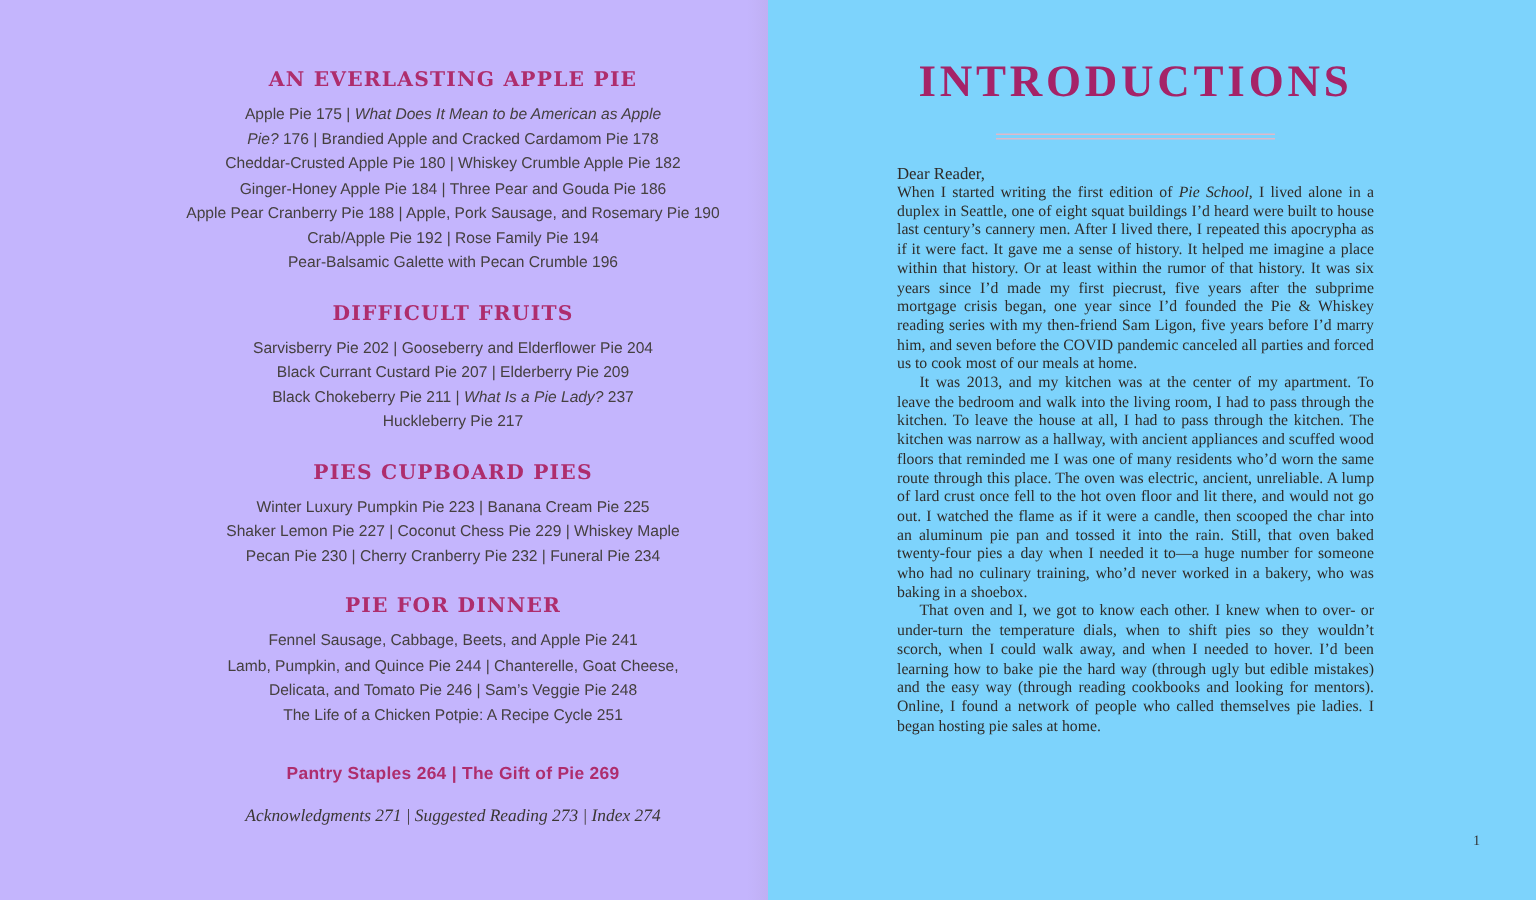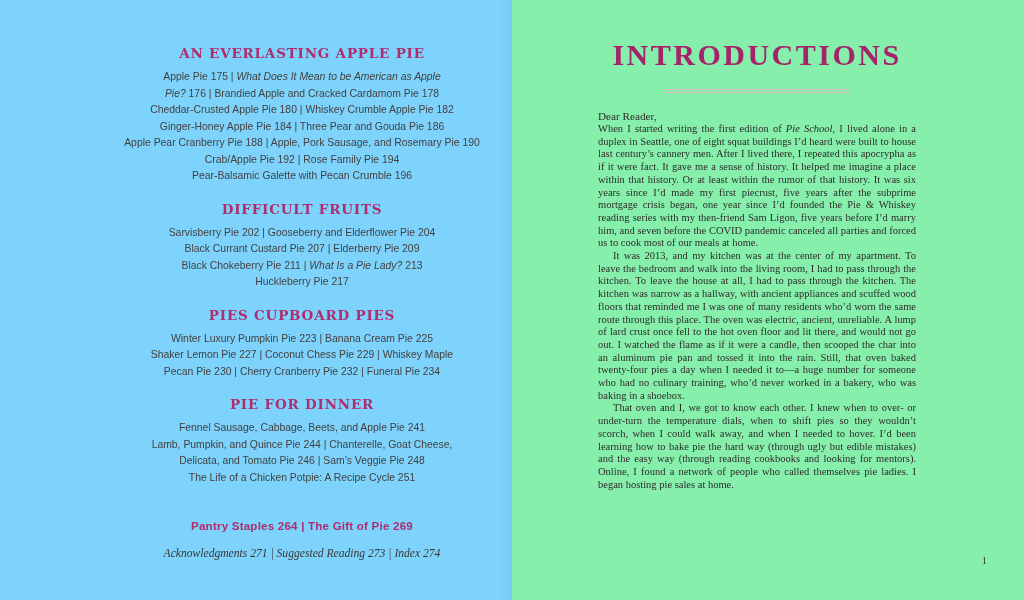--- a/index.html
+++ b/index.html
@@ -5,60 +5,60 @@
   html,body { margin:0; padding:0; }
   body {
     width:1024px; height:600px; position:relative; overflow:hidden;
     background:#ffffff; font-family:"Liberation Serif", serif;
   }
   .spread { position:absolute; inset:0; }
 
   
   .page-left {
     position:absolute; left:0; top:0; width:512px; height:600px;
-    background:#7dd3fc;
+    background:#c4b5fd;
   }
   .page-left::after {
     content:""; position:absolute; right:0; top:0; width:14px; height:100%;
     background:linear-gradient(to right, rgba(0,0,0,0), rgba(110,70,60,0.05));
   }
   .toc {
     position:absolute; left:86px; top:46px; width:432px; text-align:center;
   }
   .toc-heading {
     font-family:"DejaVu Serif", serif; font-weight:700;
     font-size:13.5px; line-height:14px; letter-spacing:0.8px;
     color:#ae2d6d; margin:17px 0 9px 0;
   }
   .toc-heading:first-child { margin-top:0; }
   .toc-line {
     font-family:"Liberation Sans", sans-serif;
     font-size:10.4px; line-height:16.5px; color:#454040; white-space:nowrap;
   }
   .it { font-style:italic;text-align:right; }
   .pantry {
-    margin-top:33px; font-family:"Liberation Sans", sans-serif; font-weight:700;
+    margin-top:23px; font-family:"Liberation Sans", sans-serif; font-weight:700;
     font-size:11.6px; color:#ae2d6d; letter-spacing:0.2px;
   }
   .backmatter {
     margin-top:15px; font-family:"Liberation Serif", serif; font-style:italic;
     font-size:11.6px; color:#3b3734;
   }
 
   
   .spine {
     position:absolute; left:512px; top:0; width:22px; height:600px;
     background:linear-gradient(to right, rgba(95,60,50,0.09), rgba(0,0,0,0) 75%);
     pointer-events:none;
   }
 
   
   .page-right {
     position:absolute; left:512px; top:0; width:512px; height:600px;
-    background:#86efac;
+    background:#7dd3fc;
   }
   .rp-content { position:absolute; left:86px; top:0; width:318px; }
   .chapter-title {
     margin:38px 0 0 0; text-align:center;
     font-family:"Liberation Serif", serif; font-weight:700;
     font-size:30px; line-height:34px; letter-spacing:2.5px;
     color:#a52368;
   }
   .double-rule {
     width:186px; height:2px; margin:17px auto 0 auto;
@@ -90,21 +90,21 @@
           <div class="toc-line"><span>Apple Pie 175  |  </span><span class="it">What Does It Mean to be American as Apple</span></div>
           <div class="toc-line"><span class="it">Pie?</span><span> 176 |  Brandied Apple and Cracked Cardamom Pie 178</span></div>
           <div class="toc-line"><span>Cheddar-Crusted Apple Pie 180  |  Whiskey Crumble Apple Pie 182</span></div>
           <div class="toc-line"><span>Ginger-Honey Apple Pie 184  |  Three Pear and Gouda Pie 186</span></div>
           <div class="toc-line"><span>Apple Pear Cranberry Pie 188  |  Apple, Pork Sausage, and Rosemary Pie 190</span></div>
           <div class="toc-line"><span>Crab/Apple Pie 192  |  Rose Family Pie 194</span></div>
           <div class="toc-line"><span>Pear-Balsamic Galette with Pecan Crumble 196</span></div>
           <div class="toc-heading">DIFFICULT FRUITS</div>
           <div class="toc-line"><span>Sarvisberry Pie 202  |  Gooseberry and Elderflower Pie 204</span></div>
           <div class="toc-line"><span>Black Currant Custard Pie 207  |  Elderberry Pie 209</span></div>
-          <div class="toc-line"><span>Black Chokeberry Pie 211  |  </span><span class="it">What Is a Pie Lady?</span><span> 213</span></div>
+          <div class="toc-line"><span>Black Chokeberry Pie 211  |  </span><span class="it">What Is a Pie Lady?</span><span> 237</span></div>
           <div class="toc-line"><span>Huckleberry Pie 217</span></div>
           <div class="toc-heading">PIES CUPBOARD PIES</div>
           <div class="toc-line"><span>Winter Luxury Pumpkin Pie 223  |  Banana Cream Pie 225</span></div>
           <div class="toc-line"><span>Shaker Lemon Pie 227  |  Coconut Chess Pie 229  |  Whiskey Maple</span></div>
           <div class="toc-line"><span>Pecan Pie 230  |  Cherry Cranberry Pie 232  |  Funeral Pie 234</span></div>
           <div class="toc-heading">PIE FOR DINNER</div>
           <div class="toc-line"><span>Fennel Sausage, Cabbage, Beets, and Apple Pie 241</span></div>
           <div class="toc-line"><span>Lamb, Pumpkin, and Quince Pie 244  |  Chanterelle, Goat Cheese,</span></div>
           <div class="toc-line"><span>Delicata, and Tomato Pie 246  |  Sam’s Veggie Pie 248</span></div>
           <div class="toc-line"><span>The Life of a Chicken Potpie: A Recipe Cycle 251</span></div>

